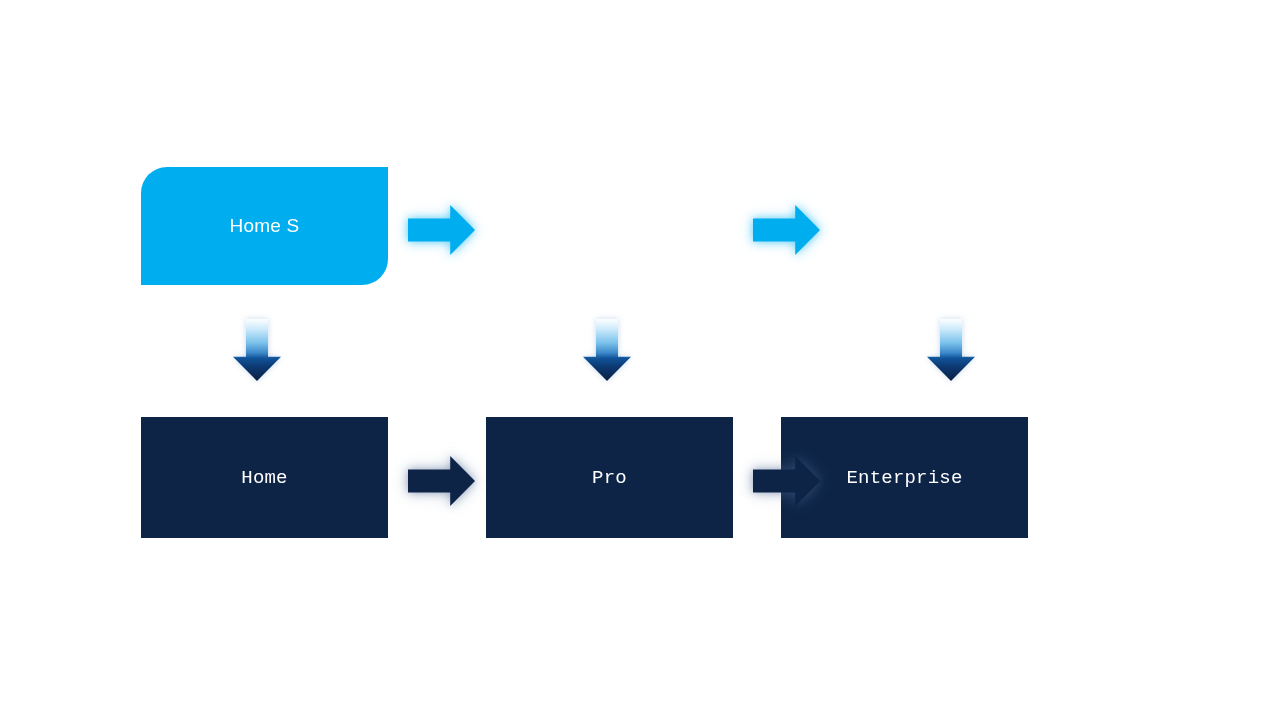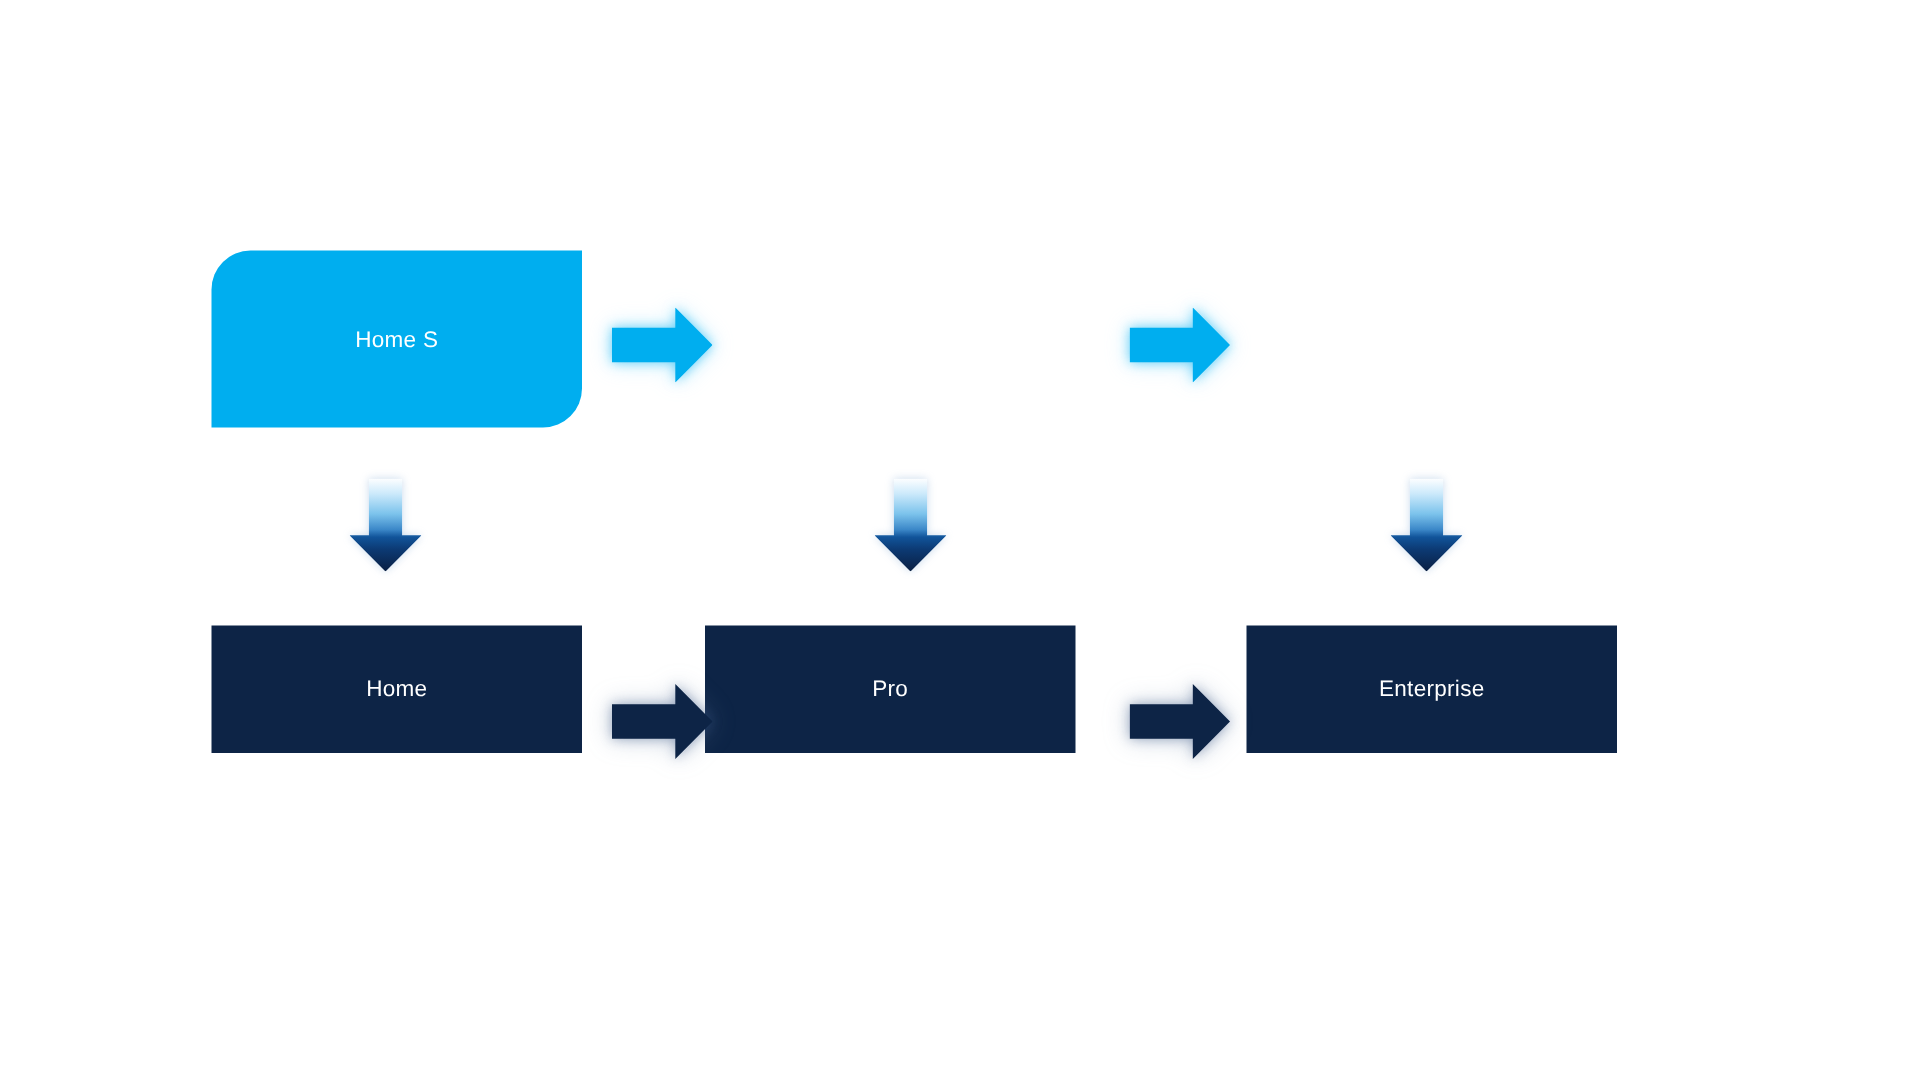--- a/index.html
+++ b/index.html
@@ -18,34 +18,35 @@
   
   .node {
     position: absolute;
     width: 247px;
     display: flex;
     align-items: center;
     justify-content: center;
   }
   .node span {
     color: #ffffff;
-    font-size: 15px;
+    font-size: 19px;
     letter-spacing: 0.2px;
   }
   .node.top {
     top: 167px;
     height: 118px;
     background: #00AEEF;
     border-radius: 26px 0 26px 0;
   }
   .node.bottom {
     top: 417px;
-    height: 85px;
+    height: 121px;
     background: #0D2446;
     border-radius: 0;
+    font-family: Liberation Mono, monospace;
   }
   
   .harrow {
     position: absolute;
     width: 67px;
     height: 50px;
     clip-path: polygon(0% 27%, 63% 27%, 63% 0%, 100% 50%, 63% 100%, 63% 73%, 0% 73%);
   }
   .harrow.light {
     top: 205px;
@@ -110,24 +111,24 @@
   <div class="vglow" style="left:583px">
     <div class="varrow"></div>
   </div>
   <div class="vglow" style="left:927px">
     <div class="varrow"></div>
   </div>
 
   <div class="node bottom" style="left:141px">
     <span>Home</span>
   </div>
-  <div class="node bottom" style="left:470px">
+  <div class="node bottom" style="left:486px">
     <span>Pro</span>
   </div>
-  <div class="node bottom" style="left:831px">
+  <div class="node bottom" style="left:781px">
     <span>Enterprise</span>
   </div>
 
   <div class="glowwrap dark" style="left:408px; top:456px">
     <div class="harrow dark"></div>
   </div>
   <div class="glowwrap dark" style="left:753px; top:456px">
     <div class="harrow dark"></div>
   </div>
 

